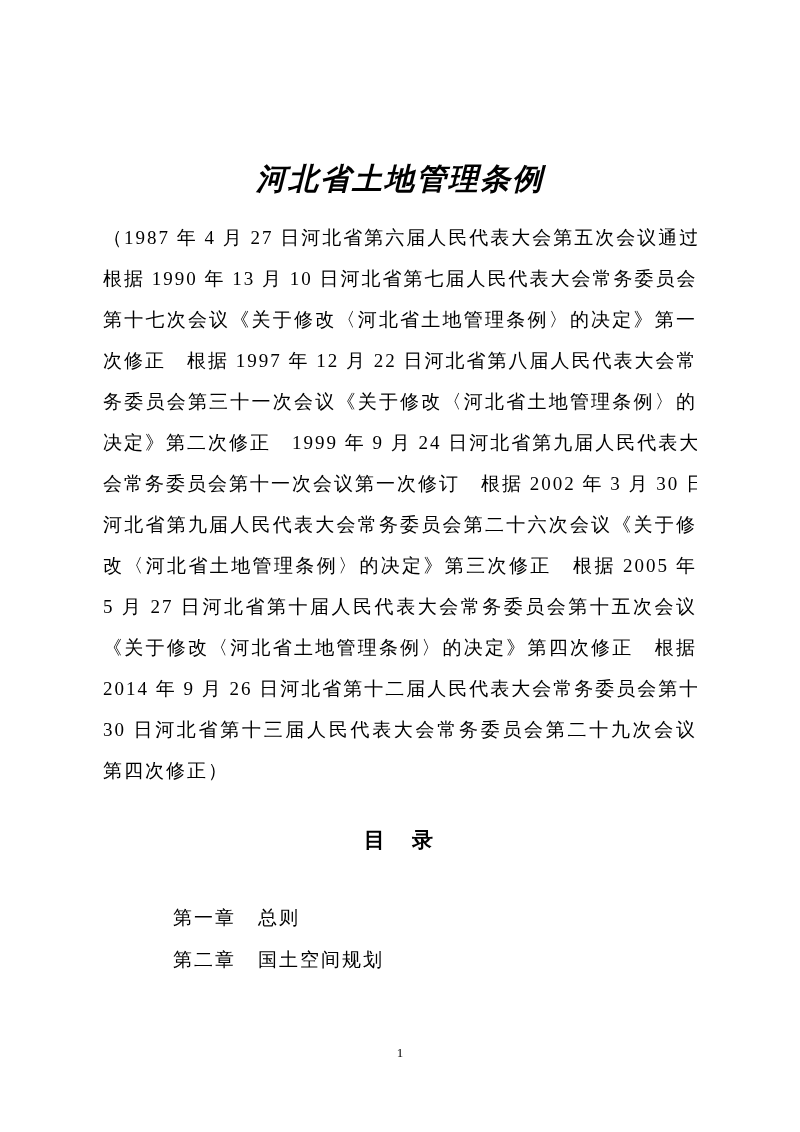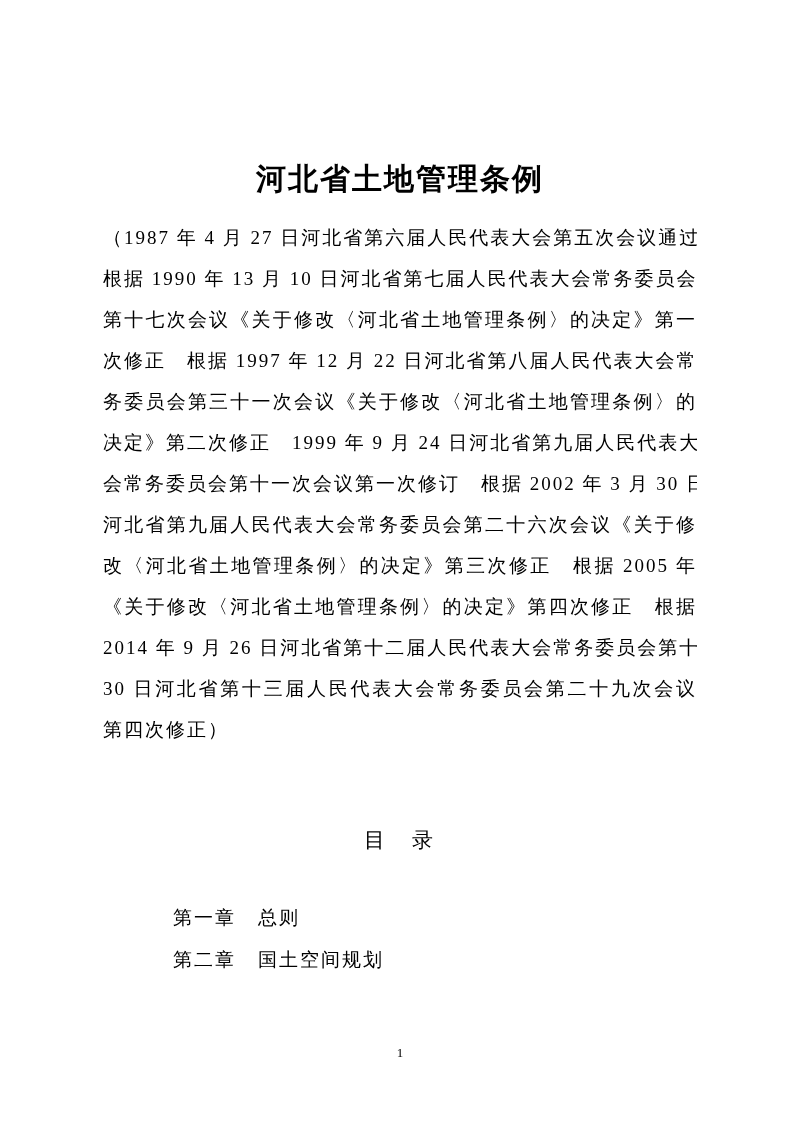--- a/index.html
+++ b/index.html
@@ -19,20 +19,21 @@
   .doc-title {
     position: absolute;
     top: 140px;
     left: 0;
     width: 100%;
     text-align: center;
     font-size: 30px;
     font-weight: bold;
     letter-spacing: 2px;
     line-height: 38px;
+    font-style: italic;
   }
   .intro {
     position: absolute;
     top: 217px;
     left: 103px;
     width: 594px;
     font-size: 19px;
     letter-spacing: 2px;
   }
   .intro .jline {
@@ -47,21 +48,21 @@
     text-align: left;
     text-align-last: left;
   }
   .toc-heading {
     position: absolute;
     top: 826px;
     left: 0;
     width: 100%;
     text-align: center;
     font-size: 21px;
-    font-weight: normal;
+    font-weight: bold;
     letter-spacing: 3px;
     line-height: 28px;
   }
   .toc {
     position: absolute;
     top: 897px;
     left: 103px;
     width: 594px;
     font-size: 19px;
     letter-spacing: 2px;
@@ -96,20 +97,21 @@
   <div class="intro">
     <div class="jline">（1987 年 4 月 27 日河北省第六届人民代表大会第五次会议通过</div>
     <div class="jline">根据 1990 年 13 月 10 日河北省第七届人民代表大会常务委员会</div>
     <div class="jline">第十七次会议《关于修改〈河北省土地管理条例〉的决定》第一</div>
     <div class="jline">次修正　根据 1997 年 12 月 22 日河北省第八届人民代表大会常</div>
     <div class="jline">务委员会第三十一次会议《关于修改〈河北省土地管理条例〉的</div>
     <div class="jline">决定》第二次修正　1999 年 9 月 24 日河北省第九届人民代表大</div>
     <div class="jline">会常务委员会第十一次会议第一次修订　根据 2002 年 3 月 30 日</div>
     <div class="jline">河北省第九届人民代表大会常务委员会第二十六次会议《关于修</div>
     <div class="jline">改〈河北省土地管理条例〉的决定》第三次修正　根据 2005 年</div>
+    <div class="jline">5 月 27 日河北省第十届人民代表大会常务委员会第十五次会议</div>
     <div class="jline">《关于修改〈河北省土地管理条例〉的决定》第四次修正　根据</div>
     <div class="jline">2014 年 9 月 26 日河北省第十二届人民代表大会常务委员会第十</div>
     <div class="jline">30 日河北省第十三届人民代表大会常务委员会第二十九次会议</div>
     <div class="jline last">第四次修正）</div>
   </div>
 
   <div class="toc-heading">目　录</div>
 
   <div class="toc">
     <div class="toc-entry">

